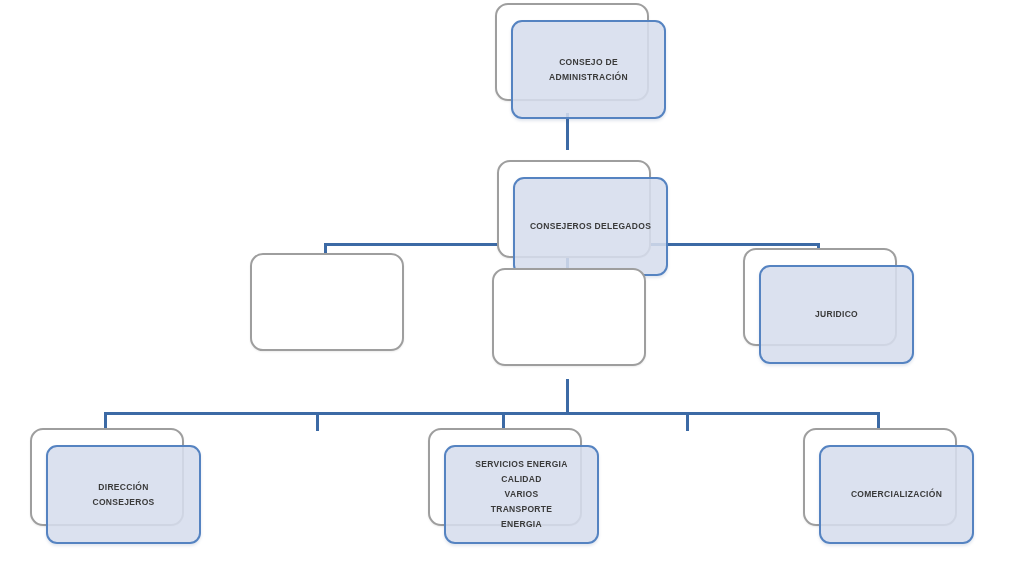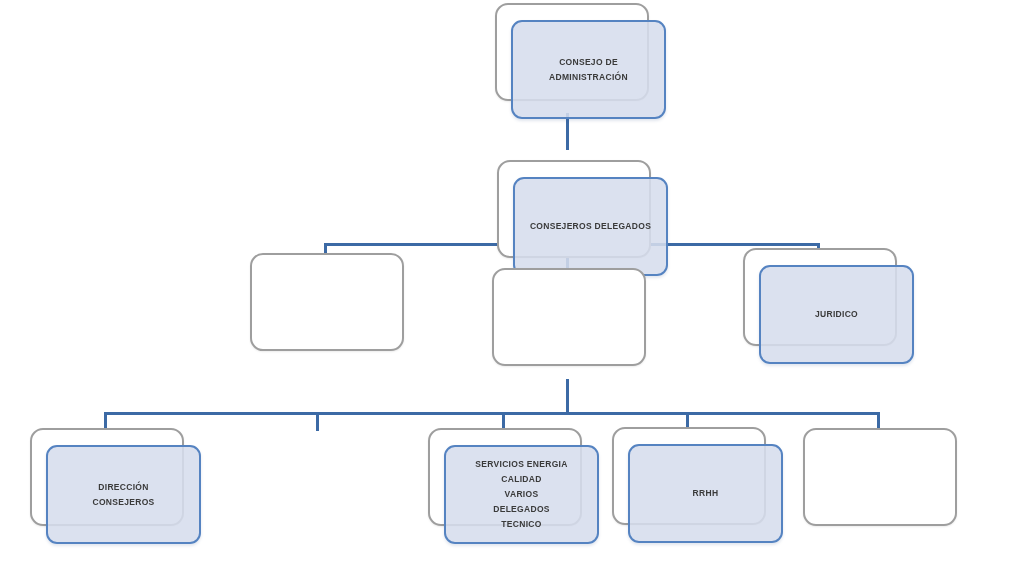--- a/index.html
+++ b/index.html
@@ -105,32 +105,29 @@
   </div>
 
 
   <div class="node" style="left:428px;top:428px">
     <div class="back-card"></div>
     <div class="front-card">
       <div class="label">
         <div>SERVICIOS ENERGIA</div>
         <div>CALIDAD</div>
         <div>VARIOS</div>
-        <div>DELEGADOS</div>
-        <div>TECNICO</div>
+        <div>TRANSPORTE</div>
+        <div>ENERGIA</div>
       </div>
     </div>
   </div>
 
-  <div class="node" style="left:612px;top:427px">
+
+  <div class="node" style="left:803px;top:428px">
     <div class="back-card"></div>
     <div class="front-card">
       <div class="label">
-        <div>RRHH</div>
+        <div>COMERCIALIZACIÓN</div>
       </div>
     </div>
-  </div>
-
-  <div class="node" style="left:803px;top:428px">
-    <div class="back-card"></div>
   </div>
 
 </div>
 
 </body></html>

